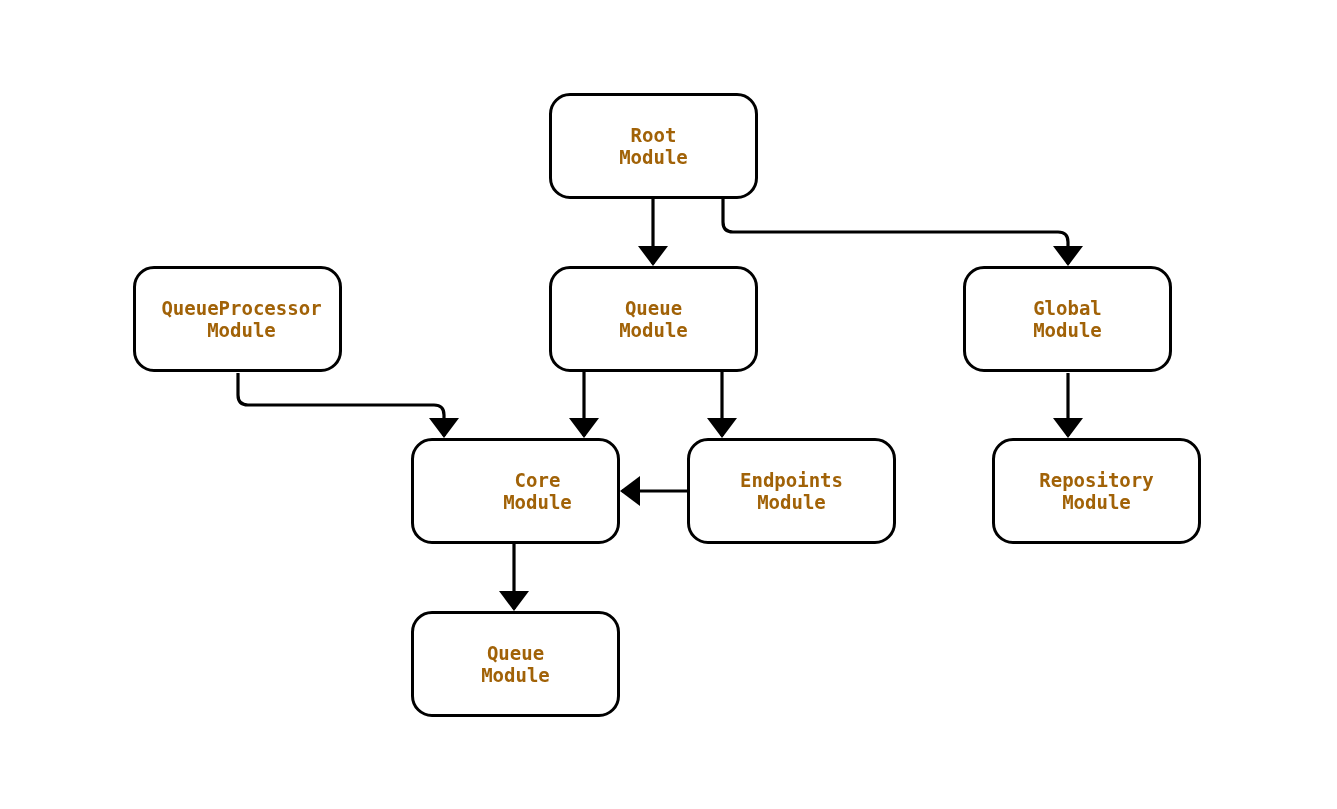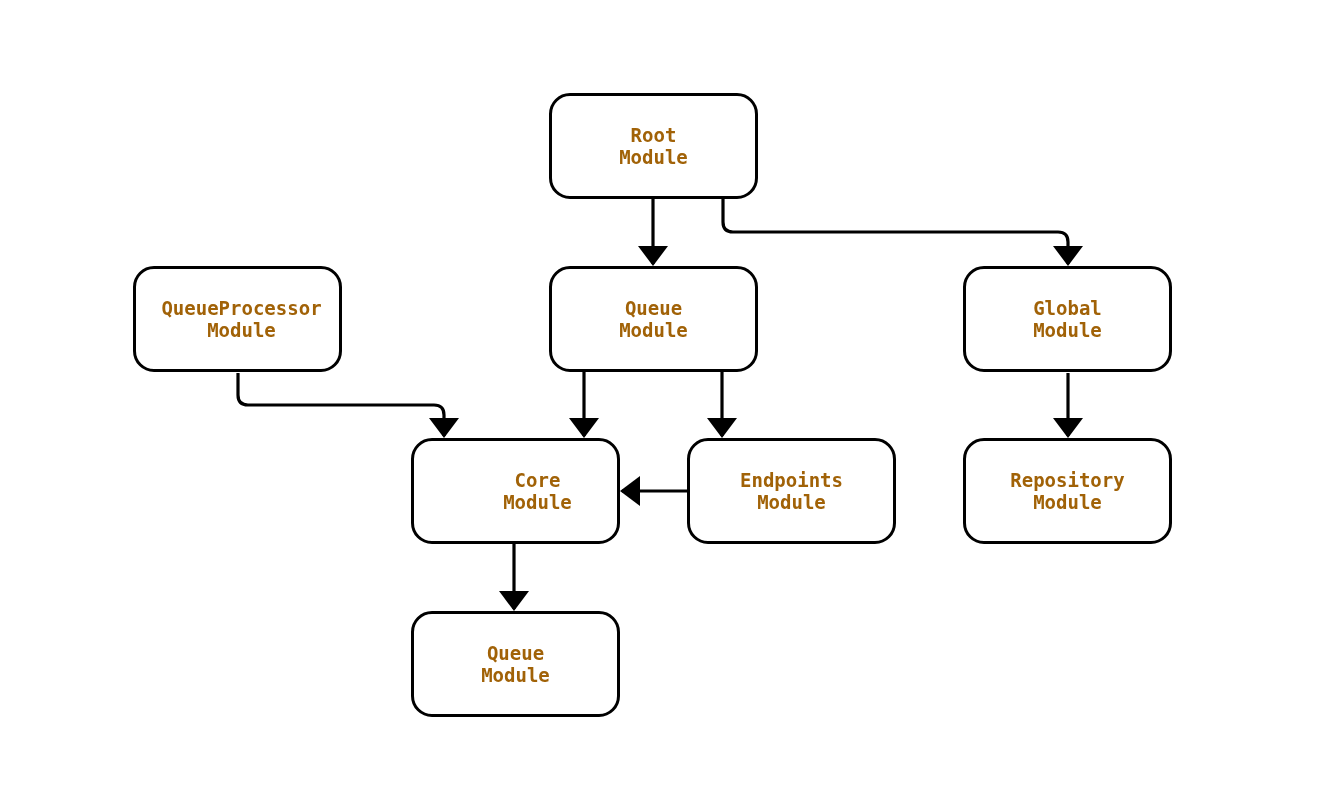--- a/index.html
+++ b/index.html
@@ -46,21 +46,21 @@
     line-height: 22px;
   }
   .node span { display: block; white-space: nowrap; }
 
   .node-root          { left: 549px; top:  93px; }
   .node-queueprocessor{ left: 133px; top: 266px; padding-left: 8px; }
   .node-server        { left: 549px; top: 266px; }
   .node-global        { left: 963px; top: 266px; }
   .node-core          { left: 411px; top: 438px; padding-left: 44px; }
   .node-endpoints     { left: 687px; top: 438px; }
-  .node-repository    { left: 963px; top: 438px; }
+  .node-repository    { left: 992px; top: 438px; }
   .node-queue         { left: 411px; top: 611px; }
 </style>
 </head>
 <body>
 
 <div id="canvas">
 
   <svg id="edges-svg" viewBox="0 0 1337 809" xmlns="http://www.w3.org/2000/svg">
     <defs>
       <marker id="arrow" markerUnits="userSpaceOnUse" markerWidth="20" markerHeight="30" refX="18" refY="15" orient="auto" overflow="visible">

